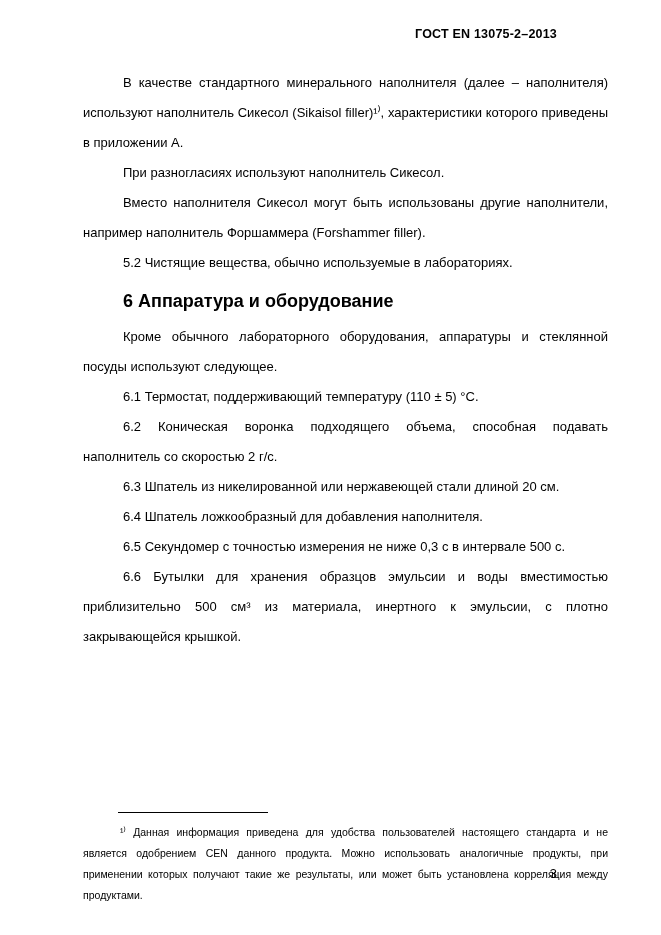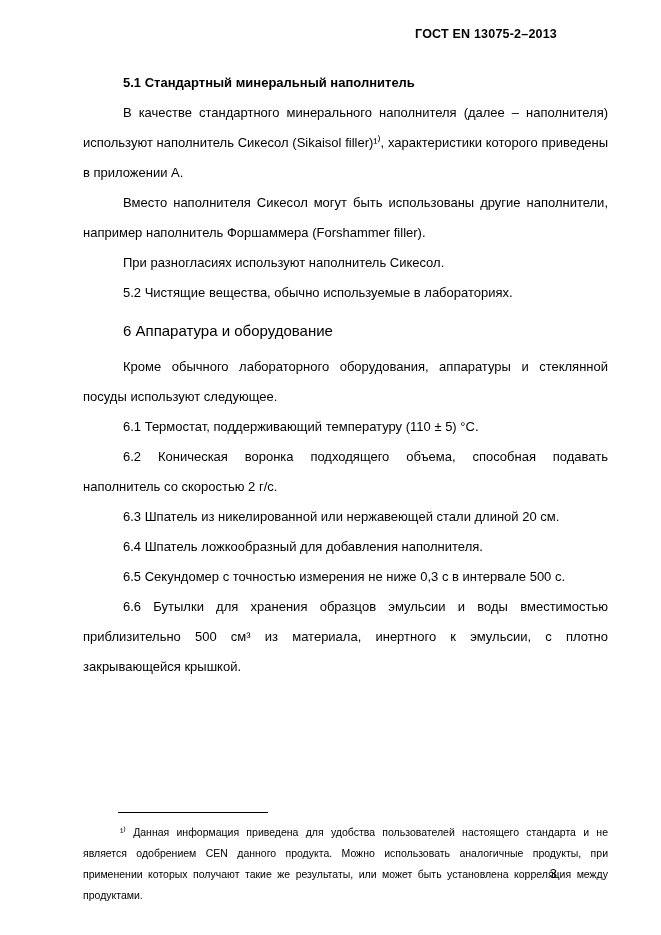--- a/index.html
+++ b/index.html
@@ -26,22 +26,22 @@
     top: 68px;
     left: 83px;
     width: 525px;
     font-size: 13px;
     line-height: 30px;
     text-align: justify;
   }
   .para { text-indent: 40px; }
   .h-bold { font-weight: bold; }
   .h-large {
-    font-weight: normal;
-    font-size: 15px;
+    font-weight: bold;
+    font-size: 18px;
     margin: 8px 0 6px 0;
   }
   .footnote-block {
     position: absolute;
     left: 83px;
     top: 812px;
     width: 525px;
   }
   .footnote-sep {
     width: 150px;
@@ -63,24 +63,23 @@
   }
 </style>
 </head>
 <body>
 
 <div class="page">
 
   <div class="doc-header">ГОСТ EN 13075-2–2013</div>
 
   <div class="content">
-    <p class="para h-bold">5.1 Стандартный минеральный наполнитель</p>
     <p class="para">В качестве стандартного минерального наполнителя (далее – наполнителя) используют наполнитель Сикесол (Sikaisol filler)¹⁾, характеристики которого приведены в приложении А.</p>
+    <p class="para">При разногласиях используют наполнитель Сикесол.</p>
     <p class="para">Вместо наполнителя Сикесол могут быть использованы другие наполнители, например наполнитель Форшаммера (Forshammer filler).</p>
-    <p class="para">При разногласиях используют наполнитель Сикесол.</p>
     <p class="para">5.2 Чистящие вещества, обычно используемые в лабораториях.</p>
     <p class="para h-large">6 Аппаратура и оборудование</p>
     <p class="para">Кроме обычного лабораторного оборудования,  аппаратуры и стеклянной посуды используют следующее.</p>
     <p class="para">6.1 Термостат, поддерживающий температуру (110 ± 5) °С.</p>
     <p class="para">6.2 Коническая воронка подходящего объема, способная подавать наполнитель со скоростью 2 г/с.</p>
     <p class="para">6.3 Шпатель из никелированной или нержавеющей стали длиной 20 см.</p>
     <p class="para">6.4 Шпатель ложкообразный для добавления наполнителя.</p>
     <p class="para">6.5 Секундомер с  точностью измерения не ниже 0,3 с в интервале 500 с.</p>
     <p class="para">6.6 Бутылки для хранения образцов эмульсии и воды вместимостью приблизительно 500 см³ из материала, инертного к эмульсии, с плотно закрывающейся крышкой.</p>
   </div>

